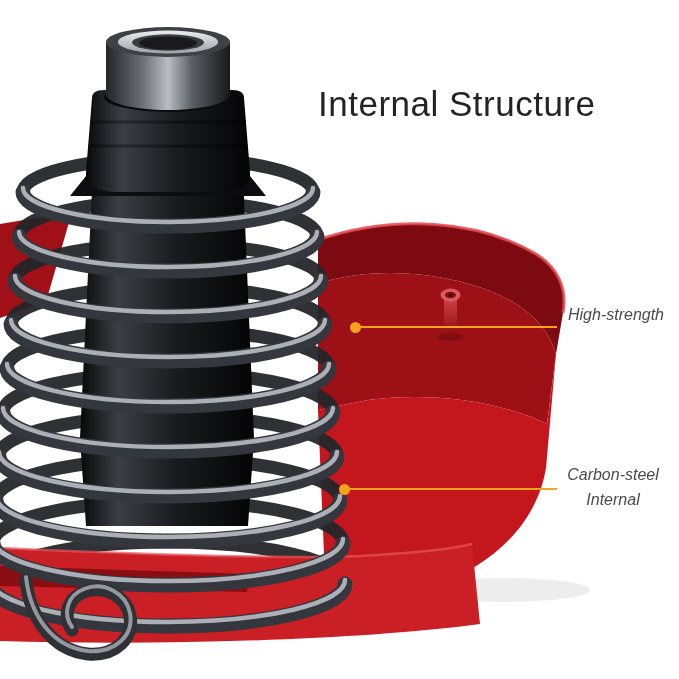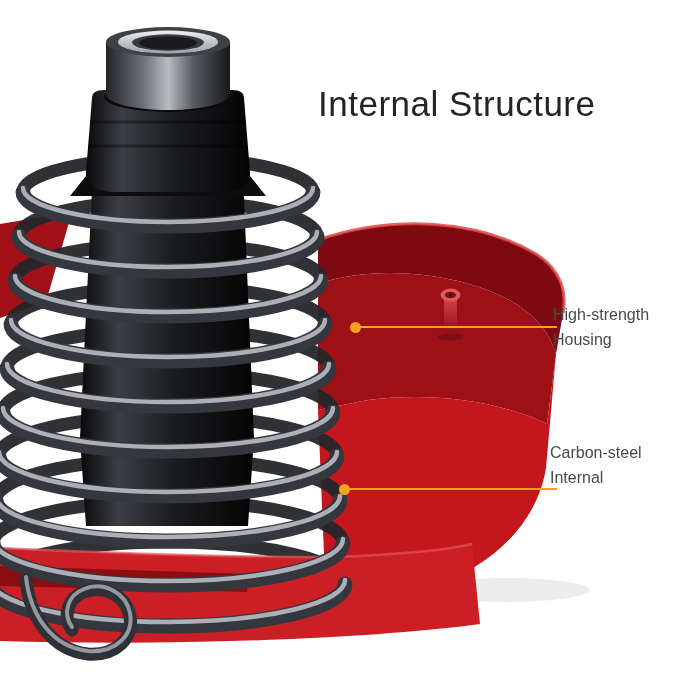--- a/index.html
+++ b/index.html
@@ -15,29 +15,29 @@
     letter-spacing:0.5px; white-space:nowrap;text-align:right;
   }
   .callout-dot {
     position:absolute; width:11px; height:11px; border-radius:50%;
     background:#F6A21D;
   }
   .callout-line {
     position:absolute; height:2px; background:#F6A21D;
   }
   .callout-label {
-    position:absolute; width:126px; text-align:left;
-    font-size:16px; color:#4a4a4a; line-height:25px;
+    position:absolute; width:126px; text-align:center;
+    font-size:16px; color:#4a4a4a; line-height:25px;font-style:italic;
   }
   #dot-housing  { left:350px; top:322px; }
   #line-housing { left:356px; top:326px; width:201px; }
   #label-housing{ left:553px; top:302px; }
   #dot-springs  { left:339px; top:484px; }
   #line-springs { left:345px; top:488px; width:212px; }
-  #label-springs{ left:550px; top:440px; }
+  #label-springs{ left:550px; top:462px; }
 </style>
 </head>
 <body>
 
 <div class="stage">
 
   <svg width="679" height="679" viewBox="0 0 679 679">
     <defs>
       <linearGradient id="blackBody" x1="0" y1="0" x2="1" y2="0">
         <stop offset="0" stop-color="#08080a"></stop>
@@ -144,21 +144,20 @@
       <path d="M 26 580 C 30 618 52 650 88 654 C 116 656 134 638 130 616 C 126 596 104 584 84 592 C 68 598 62 616 72 630" stroke="#a6aab0" stroke-width="4" fill="none" stroke-linecap="round" opacity="0.85" transform="translate(0,-3)"></path>
     </g>
   </svg>
 
   <h1 class="title">Internal Structure</h1>
 
   <span class="callout-dot" id="dot-housing"></span>
   <span class="callout-line" id="line-housing"></span>
   <div class="callout-label" id="label-housing">
     <div>High-strength</div>
-    <div>Housing</div>
   </div>
 
   <span class="callout-dot" id="dot-springs"></span>
   <span class="callout-line" id="line-springs"></span>
   <div class="callout-label" id="label-springs">
     <div>Carbon-steel</div>
     <div>Internal</div>
   </div>
 
 </div>

